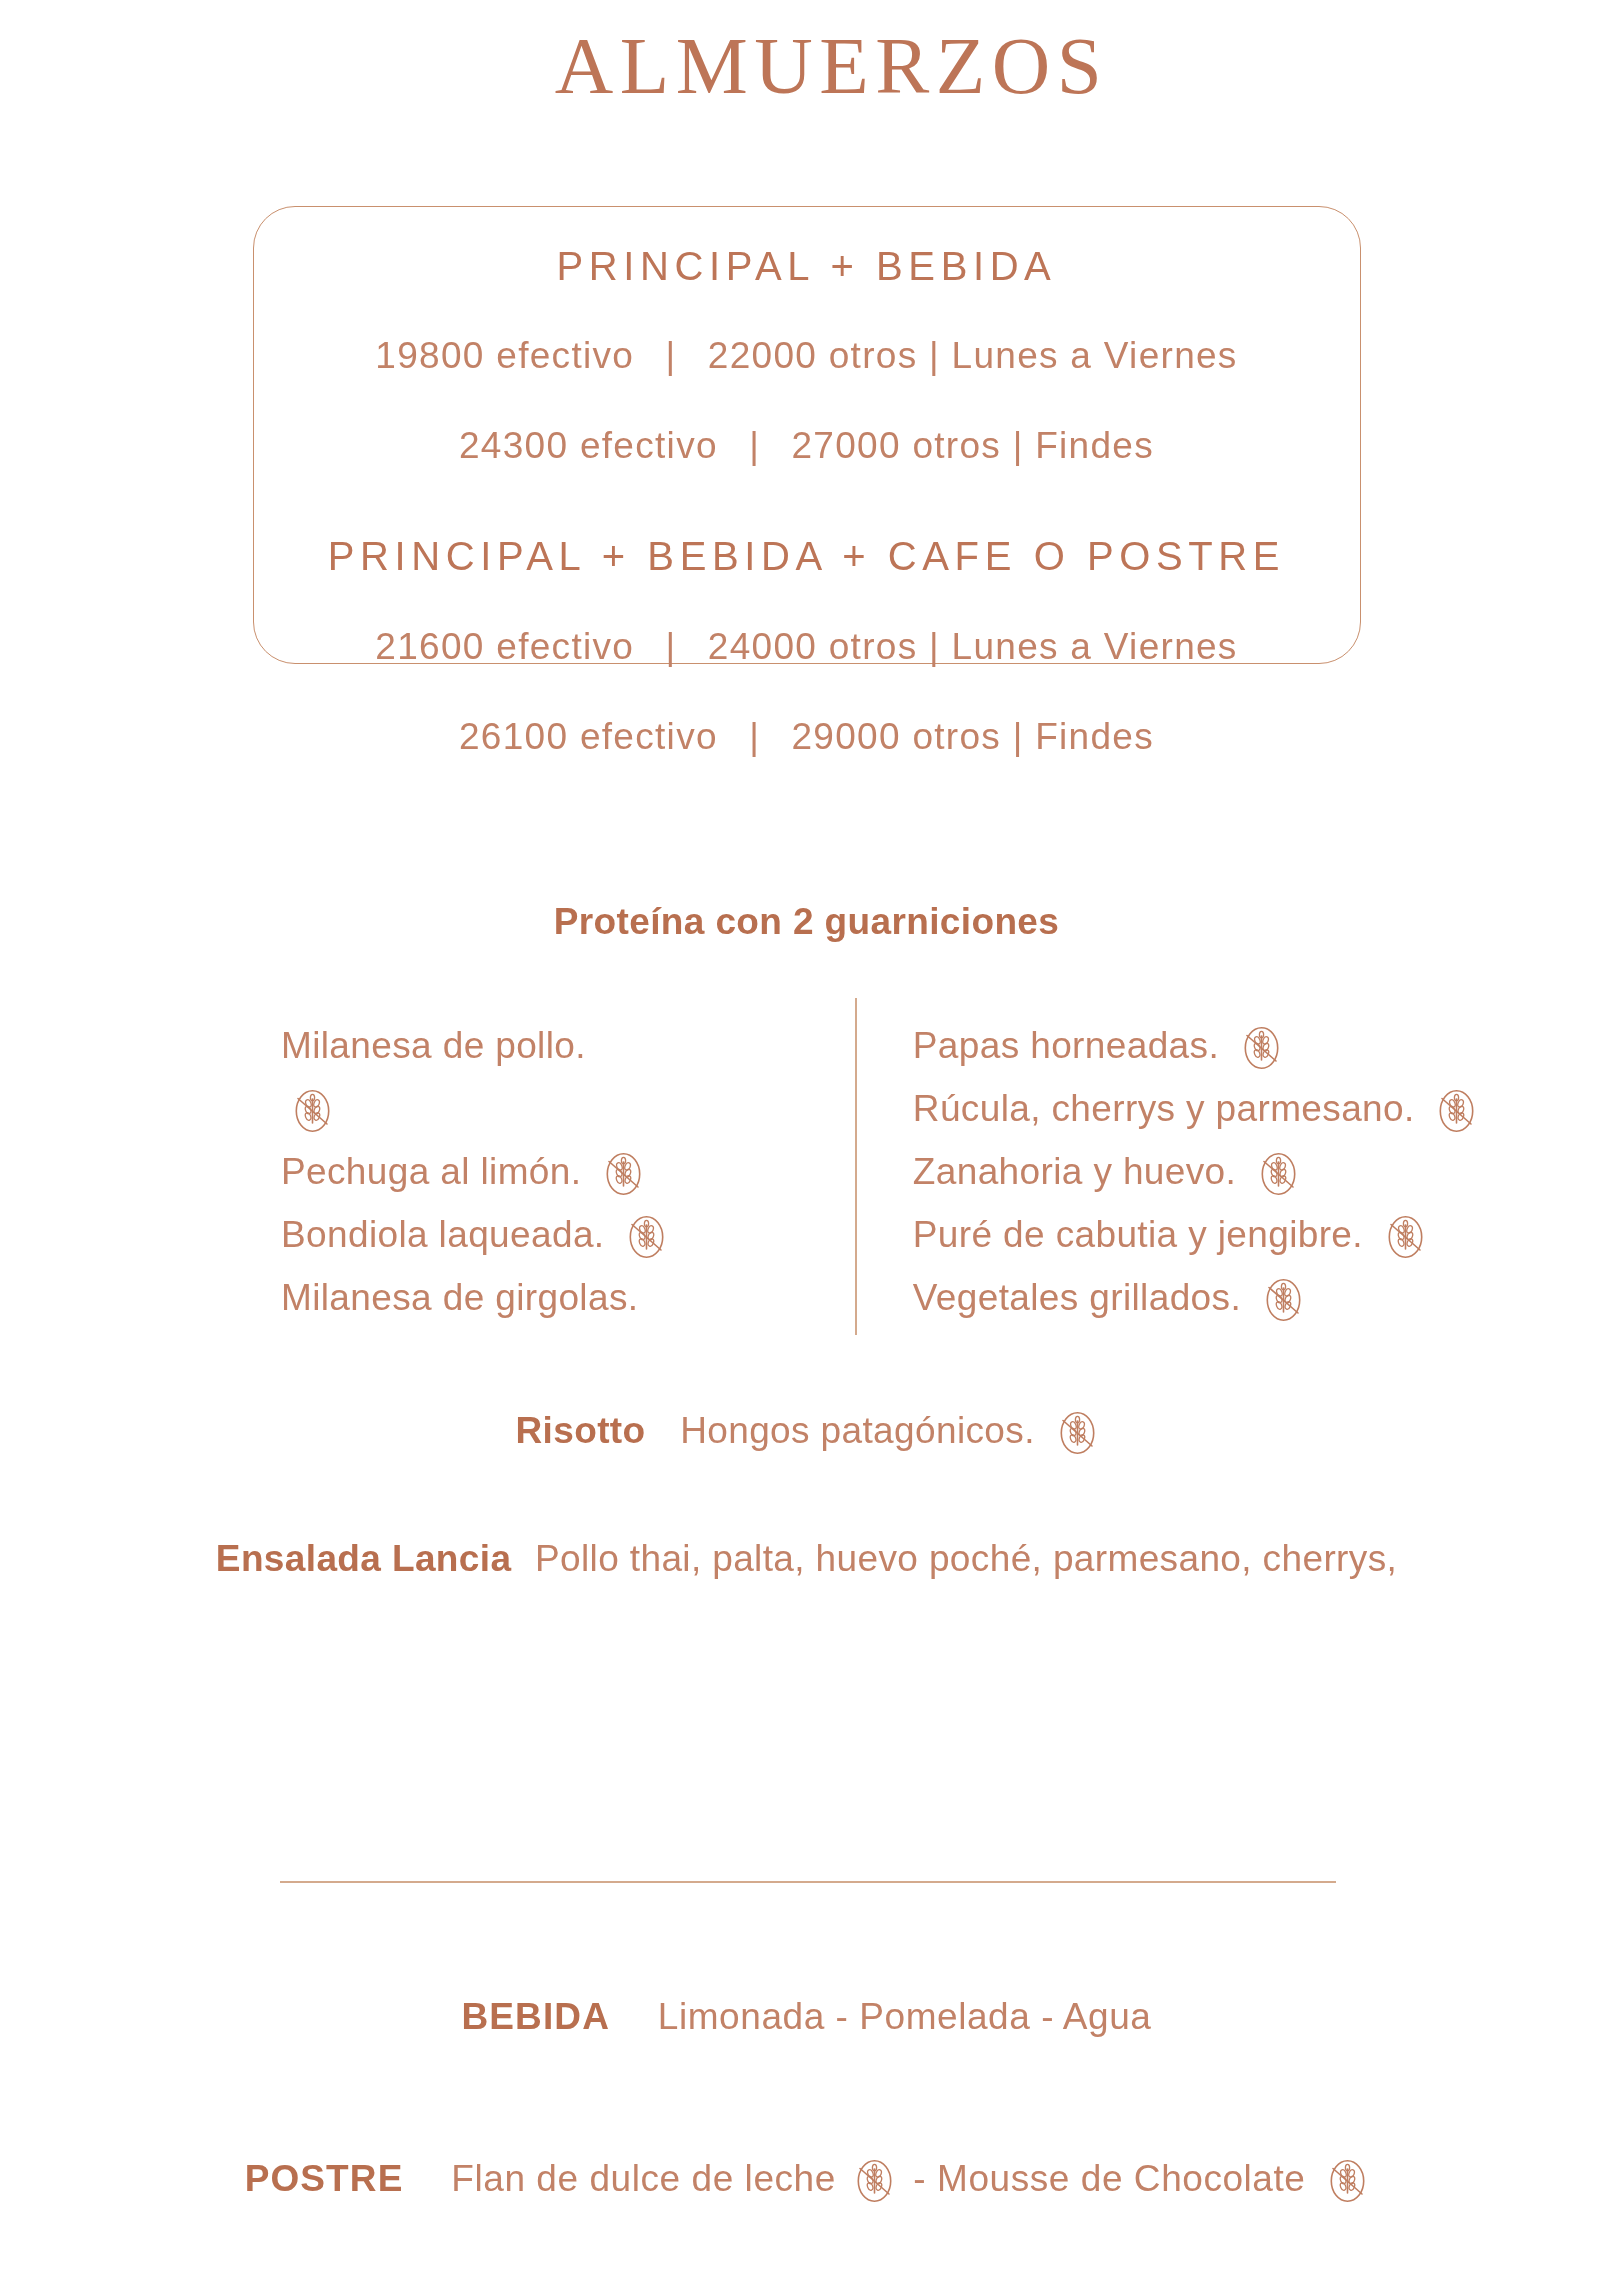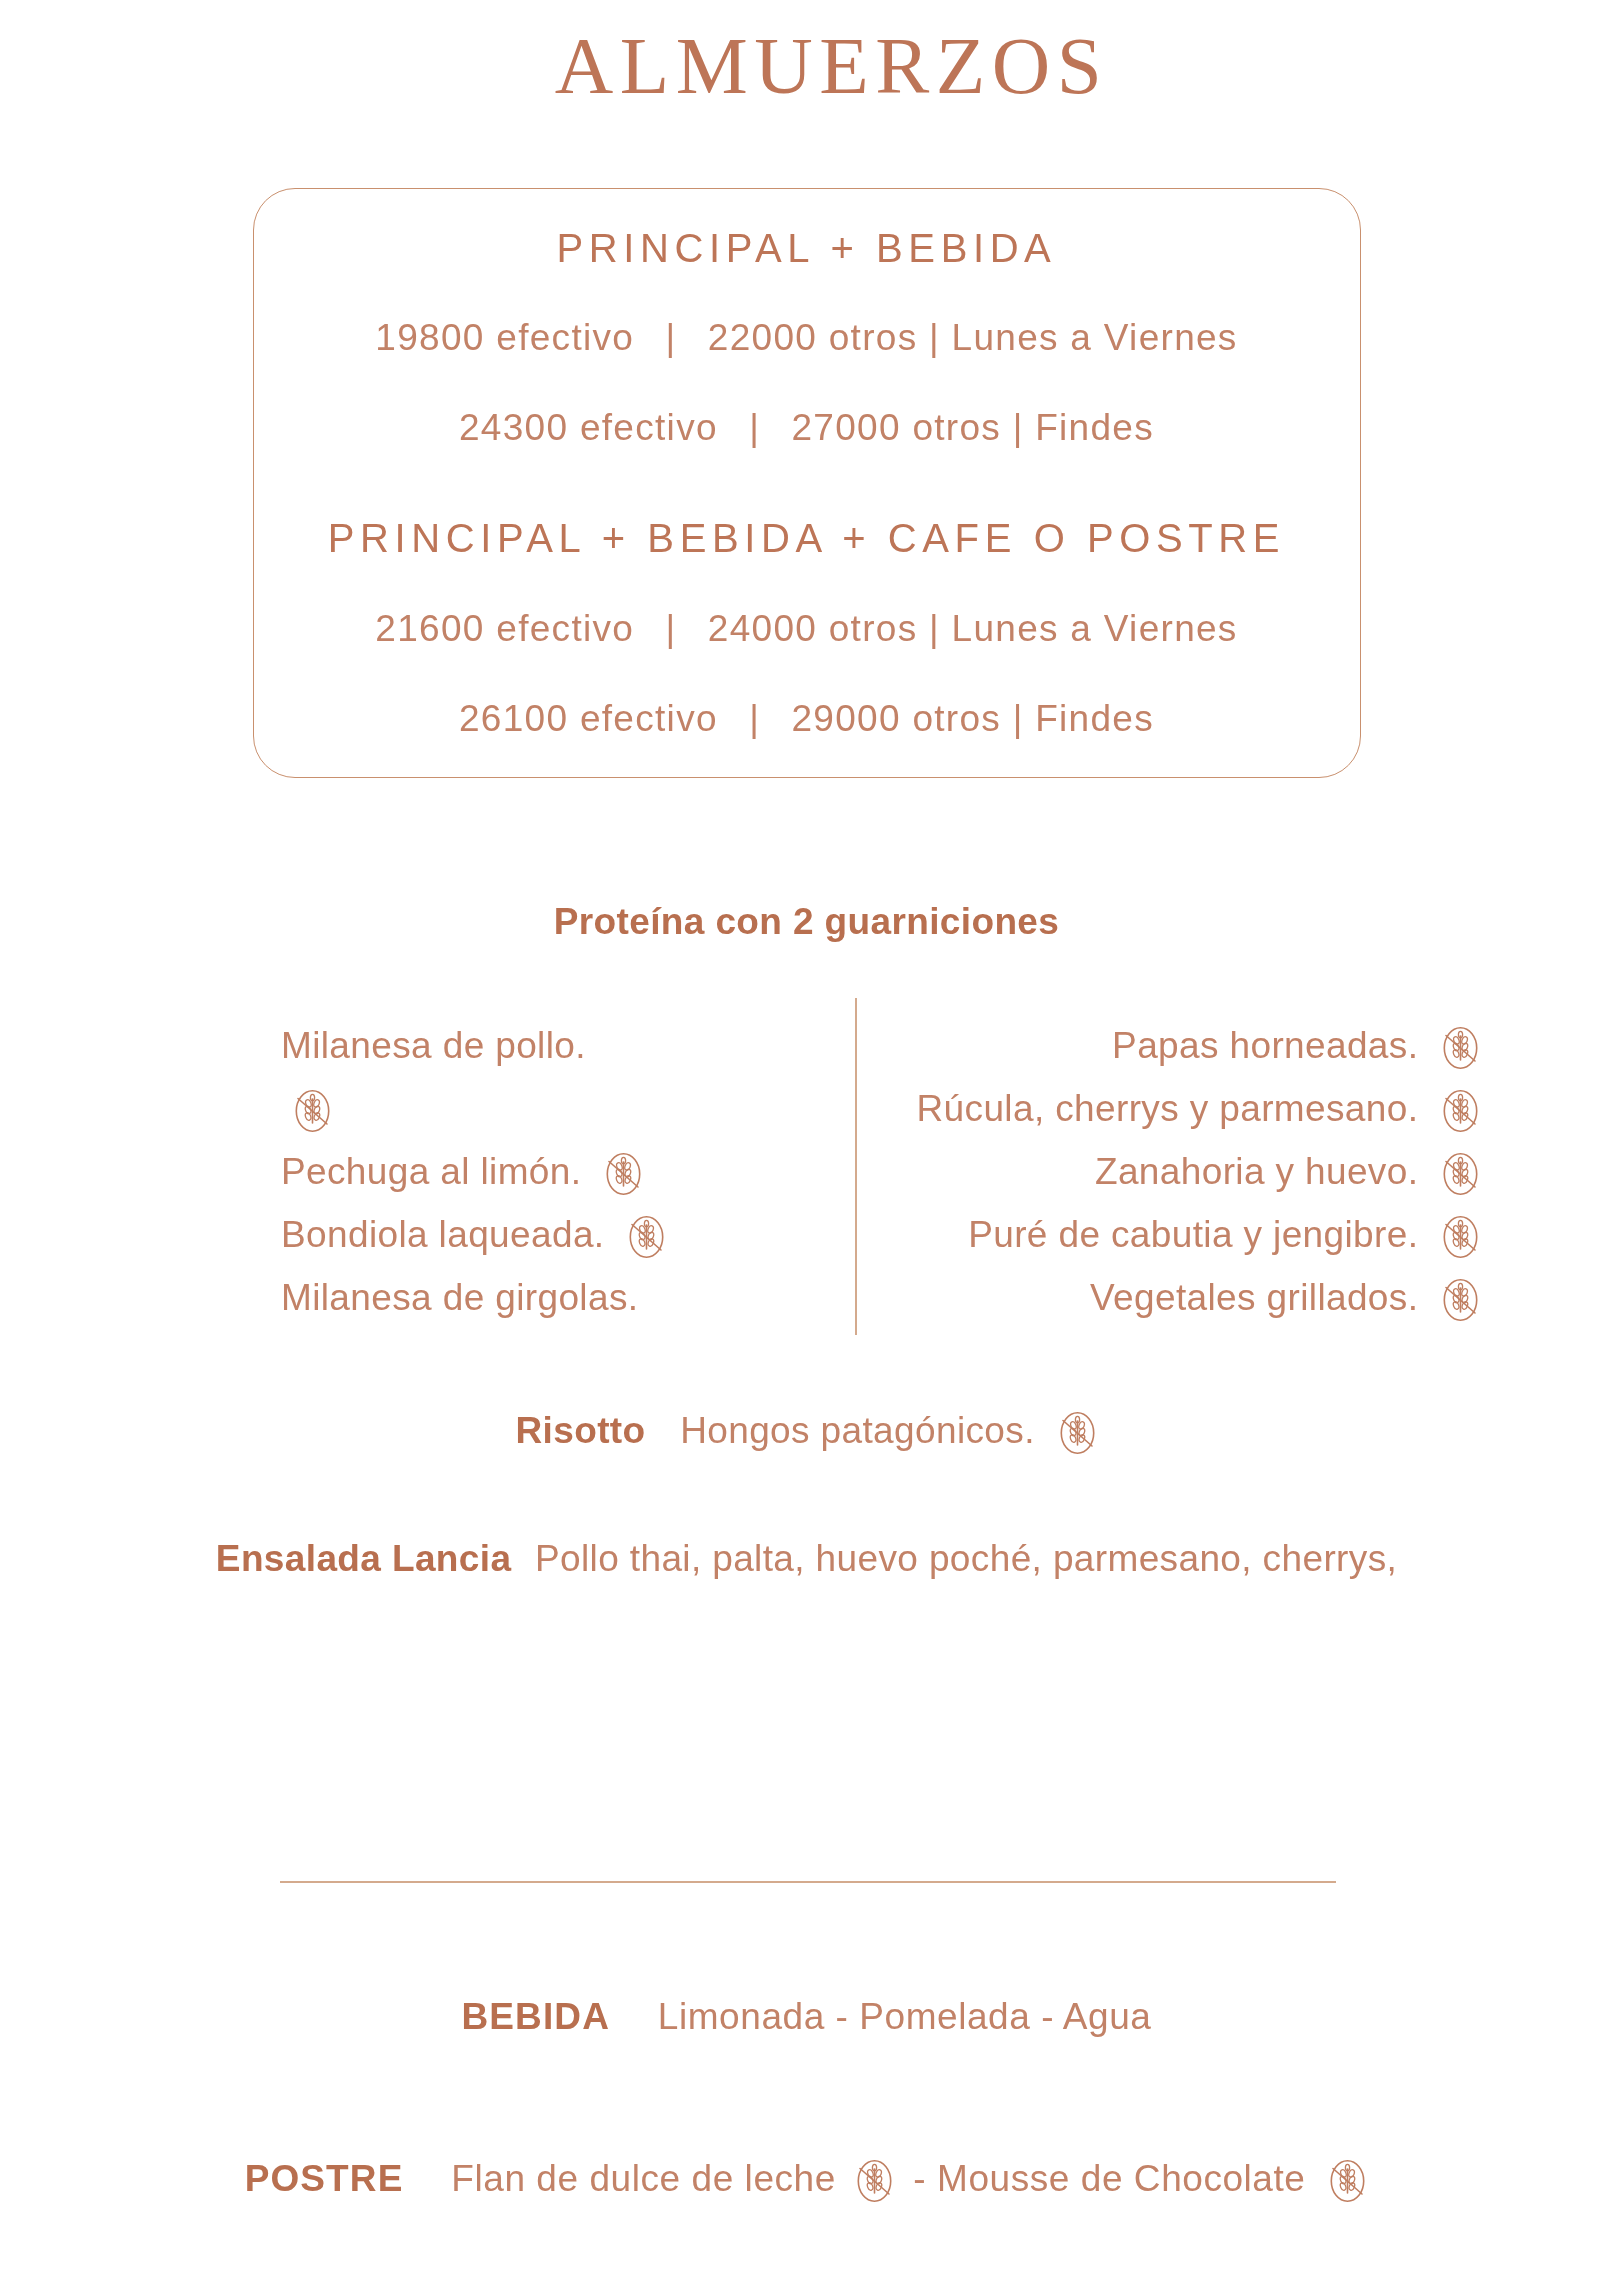--- a/index.html
+++ b/index.html
@@ -24,25 +24,25 @@
     font-size: 81px;
     letter-spacing: 0.08em;
     color: #bd7557;
     margin: 0;
     padding-left: 25px;
   }
 
   
   .price-box {
     position: absolute;
-    top: 188px;
+    top: 206px;
     left: 50%;
     transform: translateX(-50%);
     width: 1108px;
-    height: 590px;
+    height: 458px;
     box-sizing: border-box;
     border: 1.8px solid #c9906e;
     border-radius: 42px;
     text-align: center;
   }
   .price-box h2 {
     font-weight: 400;
     font-size: 40px;
     letter-spacing: 0.14em;
     color: #bd7557;
@@ -74,21 +74,21 @@
   }
   .columns {
     position: absolute;
     top: 1014px;
     left: 281px;
     width: 1200px;
     display: flex;
   }
   .col { list-style: none; margin: 0; padding: 0; }
   .col-left  { width: 574px; }
-  .col-right { padding-left: 31px; flex: 1; text-align: right; }
+  .col-right { padding-left: 56px; flex: 1; }
   .col li {
     font-size: 37px;
     letter-spacing: 0.01em;
     line-height: 63px;
     color: #c28267;
     white-space: nowrap;
   }
   .col-divider {
     width: 1.8px;
     background: #d4aa8d;

